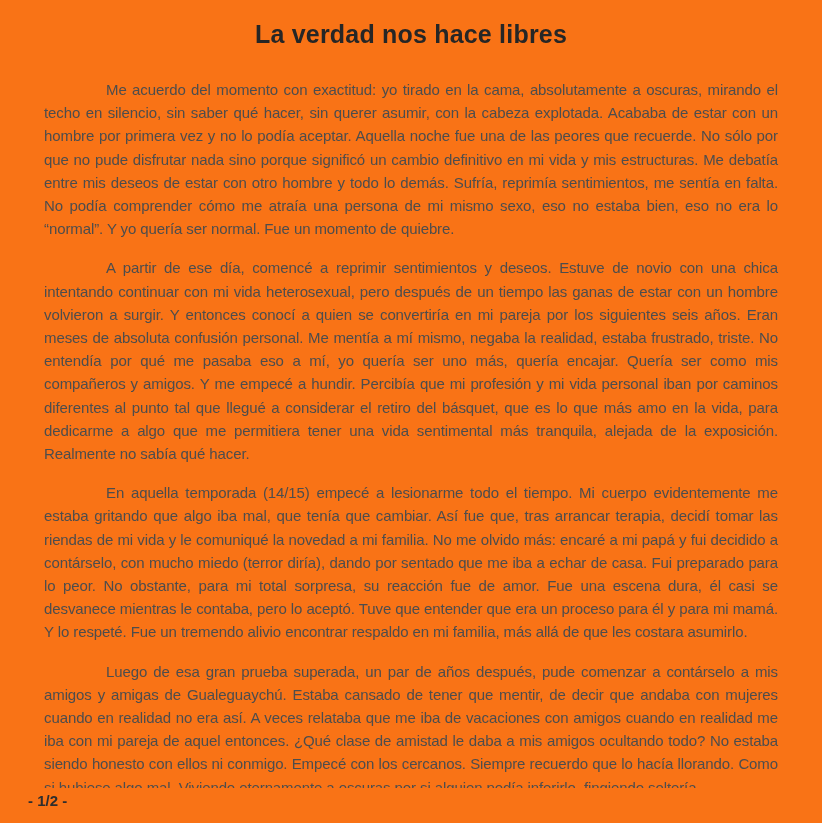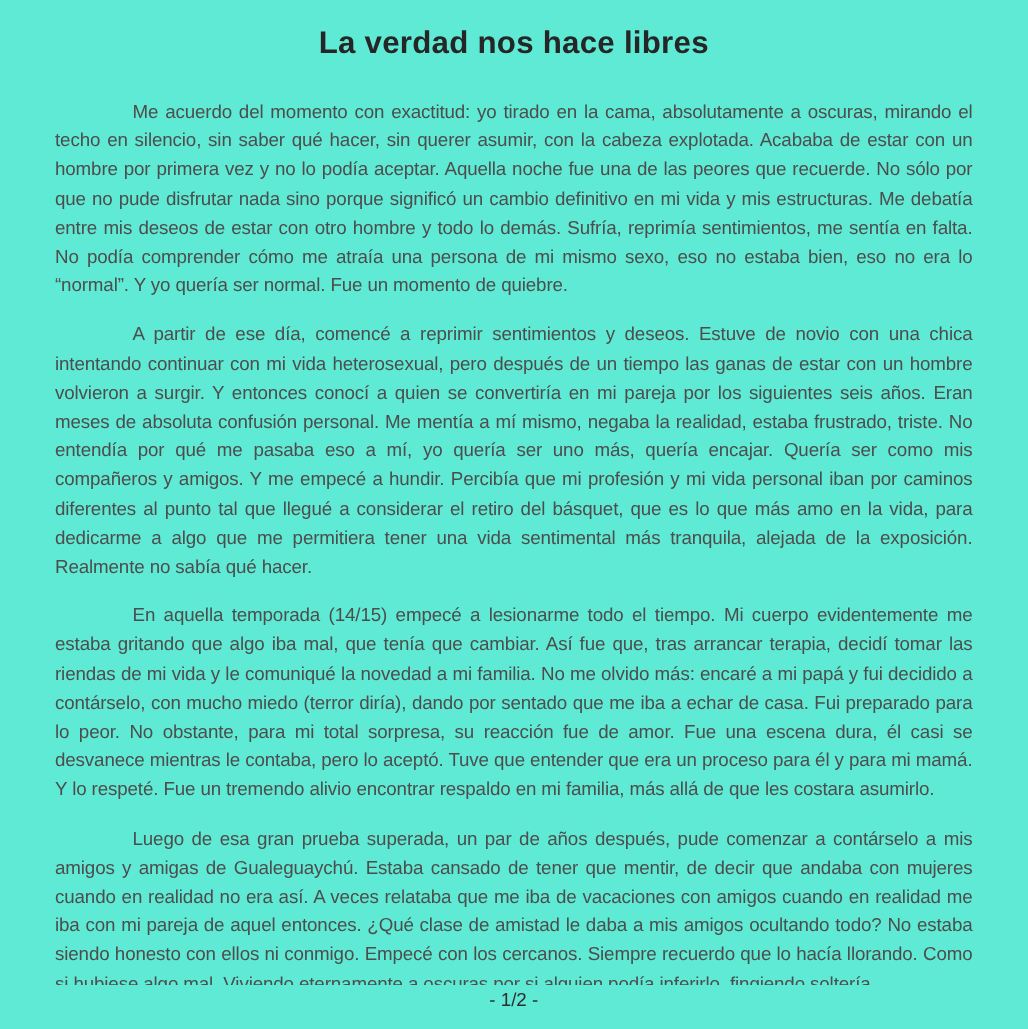--- a/index.html
+++ b/index.html
@@ -5,21 +5,21 @@
   html, body {
     margin: 0;
     padding: 0;
     background: #ffffff;
   }
   .page {
     position: relative;
     width: 822px;
     height: 823px;
     box-sizing: border-box;
-    background: #5eead4;
+    background: #f97316;
     padding: 14px 28px 8px 28px;
     display: flex;
     flex-direction: column;
     font-family: "Liberation Sans", sans-serif;
   }
   .title {
     margin: 6px 0 14px 0;
     text-align: center;
     font-size: 25px;
     line-height: 28px;
@@ -36,23 +36,22 @@
     padding: 0;
     text-align: justify;
     text-indent: 62px;
     font-size: 15px;
     line-height: 23.2px;
     color: #4d4d4d;
     letter-spacing: -0.1px;
   }
   .footer {
     flex: 0 0 auto;
-    text-align: center;
     font-size: 15px;
-    font-weight: 400;
+    font-weight: 700;
     color: #2e2e2e;
     padding: 4px 0 6px 0;
   }
 </style>
 </head>
 <body>
 
 <div class="page">
   <h1 class="title">La verdad nos hace libres</h1>
 

